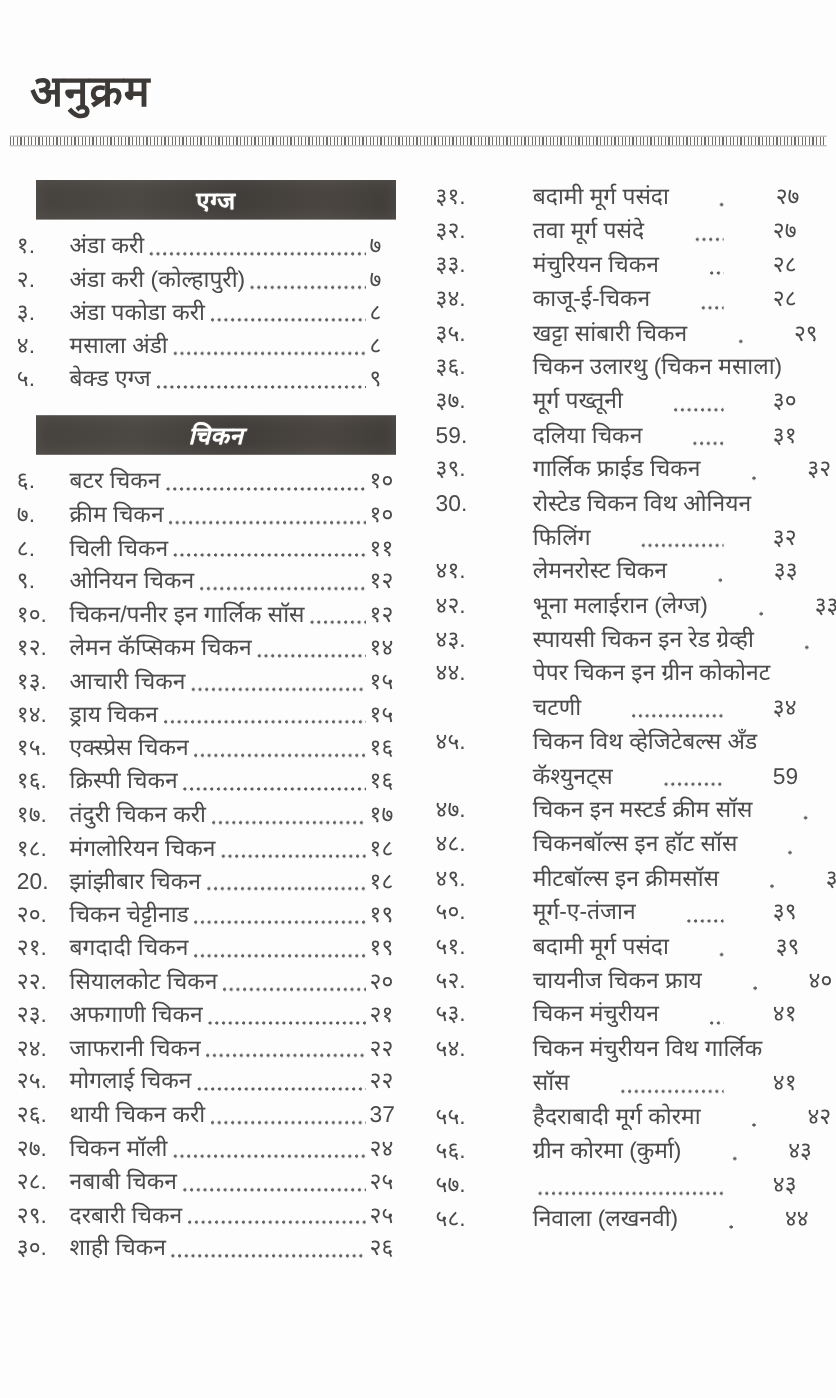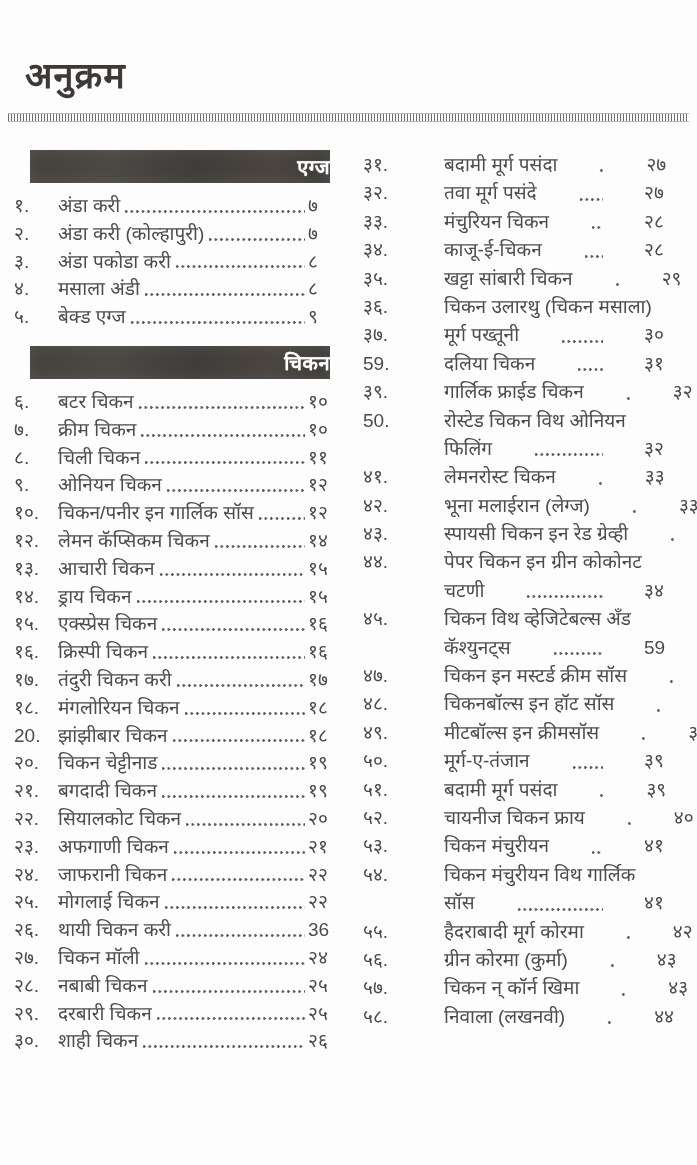--- a/index.html
+++ b/index.html
@@ -30,27 +30,27 @@
   .columns{
     position:absolute;left:14px;top:150px;right:14px;
     display:flex;gap:33px;align-items:flex-start;
   }
   .col{flex:1;}
   .col-left{max-width:316px;}
   .col-right{max-width:303px;padding-top:1px;}
   .section-bar{
     height:33px;
     background:linear-gradient(100deg,#45413d 0%,#4c4844 28%,#403d3a 55%,#4a4540 80%,#3f3c39 100%);
-    display:flex;align-items:center;justify-content:flex-end;
+    display:flex;align-items:center;justify-content:center;
     margin-bottom:9px;
     box-shadow:inset 0 0 14px rgba(255,255,255,0.10);
     margin-left:16px;
   }
   .section-bar + .row{margin-top:2px;}
-  .section-bar:not(:first-child){margin-top:15px;}
+  .section-bar:not(:first-child){margin-top:15px;font-style:italic;}
   .section-bar span{
     color:#ffffff;font-size:20px;font-weight:bold;letter-spacing:.5px;
     text-shadow:0 0 1px rgba(255,255,255,.6);
   }
   .row{
     display:flex;align-items:baseline;
     height:27.8px;
     font-size:19px;line-height:27.8px;
     color:#4b4b4b;
     white-space:nowrap;
@@ -231,21 +231,21 @@
         <div class="row">
           <span class="num">२५.</span>
           <span class="ttl">मोगलाई चिकन</span>
           <span class="dots"></span>
           <span class="pg">२२</span>
         </div>
         <div class="row">
           <span class="num">२६.</span>
           <span class="ttl">थायी चिकन करी</span>
           <span class="dots"></span>
-          <span class="pg">36</span>
+          <span class="pg">37</span>
         </div>
         <div class="row">
           <span class="num">२७.</span>
           <span class="ttl">चिकन मॉली</span>
           <span class="dots"></span>
           <span class="pg">२४</span>
         </div>
         <div class="row">
           <span class="num">२८.</span>
           <span class="ttl">नबाबी चिकन</span>
@@ -314,21 +314,21 @@
           <span class="dots"></span>
           <span class="pg">३१</span>
         </div>
         <div class="row">
           <span class="num">३९.</span>
           <span class="ttl">गार्लिक फ्राईड चिकन</span>
           <span class="dots"></span>
           <span class="pg">३२</span>
         </div>
         <div class="row">
-          <span class="num">50.</span>
+          <span class="num">30.</span>
           <span class="ttl">रोस्टेड चिकन विथ ओनियन</span>
         </div>
         <div class="row">
           <span class="num"></span>
           <span class="ttl">फिलिंग</span>
           <span class="dots"></span>
           <span class="pg">३२</span>
         </div>
         <div class="row">
           <span class="num">४१.</span>
@@ -427,21 +427,20 @@
           <span class="pg">४२</span>
         </div>
         <div class="row">
           <span class="num">५६.</span>
           <span class="ttl">ग्रीन कोरमा (कुर्मा)</span>
           <span class="dots"></span>
           <span class="pg">४३</span>
         </div>
         <div class="row">
           <span class="num">५७.</span>
-          <span class="ttl">चिकन न् कॉर्न खिमा</span>
           <span class="dots"></span>
           <span class="pg">४३</span>
         </div>
         <div class="row">
           <span class="num">५८.</span>
           <span class="ttl">निवाला (लखनवी)</span>
           <span class="dots"></span>
           <span class="pg">४४</span>
         </div>
       </div>

